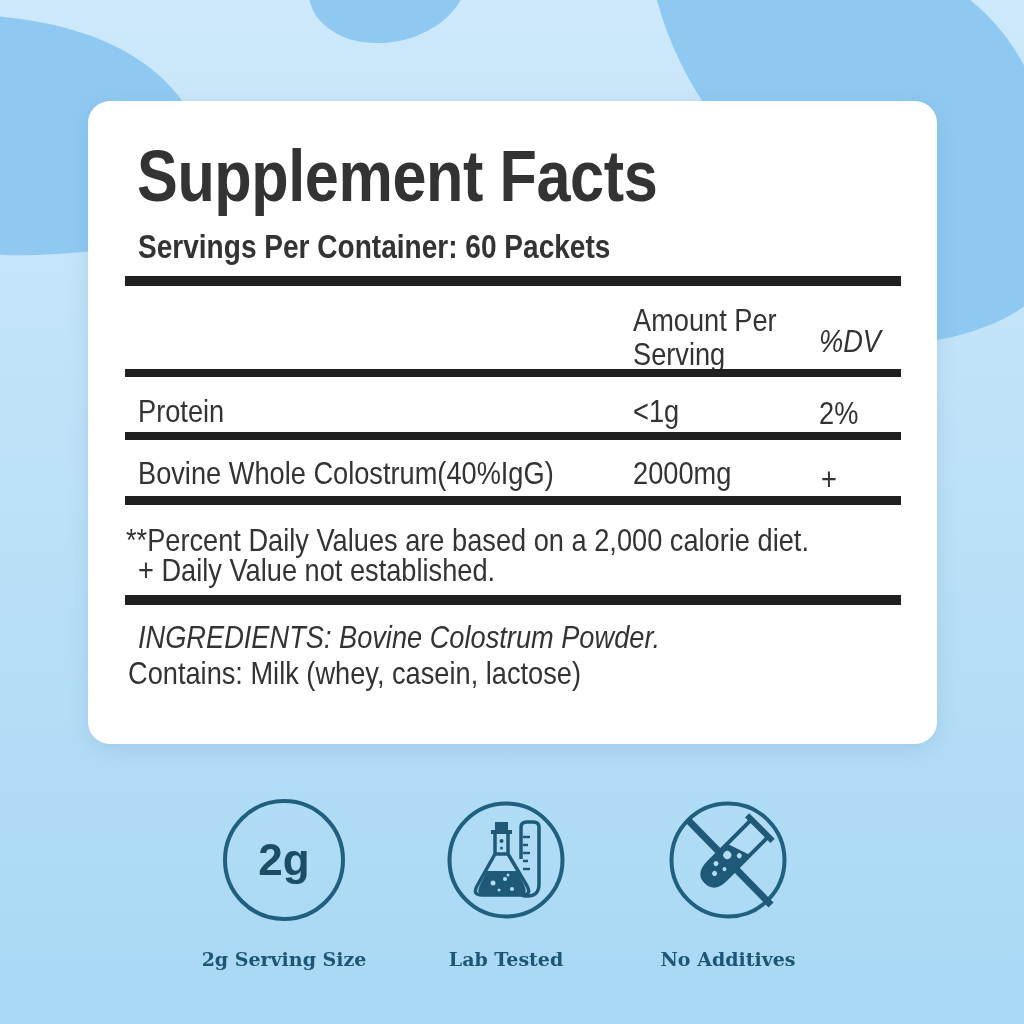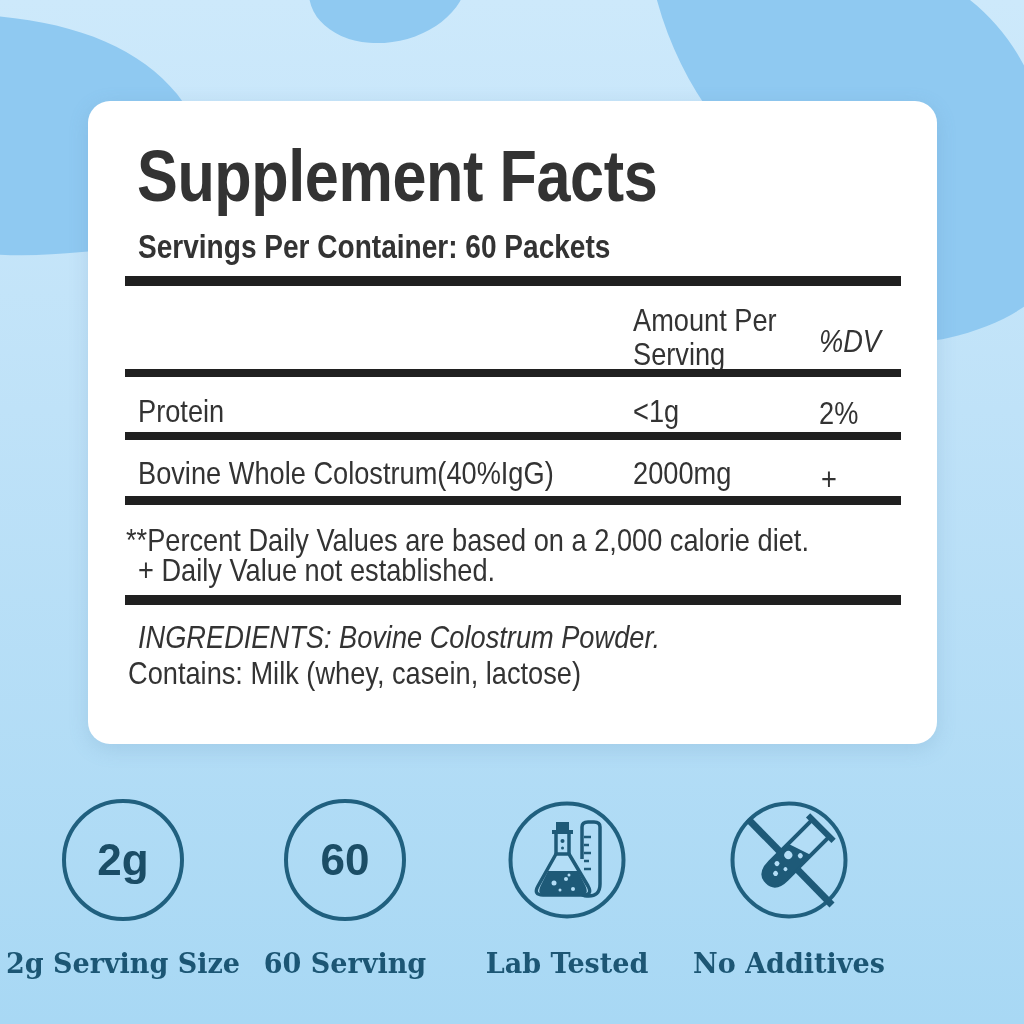--- a/index.html
+++ b/index.html
@@ -18,31 +18,31 @@
   .cond{display:inline-block;transform:scaleX(0.85);transform-origin:0 0;white-space:nowrap;}
   .condwrap{display:inline-block;transform:scaleX(0.85);transform-origin:0 0;}
   .title{left:49px;top:34px;font-size:72px;font-weight:bold;color:#333;letter-spacing:-0.5px;}
   .subline{font-size:33px;font-weight:bold;color:#2b2b2b;}
   .bar{position:absolute;left:37px;width:776px;background:#202020;}
   .tbl{font-size:32px;color:#3a3a3a;}
   .hdr-amount{left:545px;top:203px;width:220px;line-height:1.05;}
   .note{font-size:32px;color:#2f2f2f;}
   .badges{
     position:absolute;left:0;top:799px;width:992px;z-index:1;
-    display:flex;gap:16px;padding-left:20px;box-sizing:border-box;
+    display:flex;justify-content:center;gap:16px;padding-left:20px;box-sizing:border-box;
   }
   .badge{width:206px;display:flex;flex-direction:column;align-items:center;}
   .badge-circle{
     width:114px;height:114px;border:4px solid #20607f;border-radius:50%;
     display:flex;align-items:center;justify-content:center;
     font-size:44px;font-weight:bold;color:#1b4d66;
   }
   .badge-label{
     margin-top:27px;font-family:"DejaVu Serif","Liberation Serif",serif;
-    font-weight:bold;font-size:27px;color:#1c5674;text-align:center;white-space:nowrap;
+    font-weight:bold;font-size:19px;color:#1c5674;text-align:center;white-space:nowrap;
   }
 </style>
 </head>
 <body>
 
 <svg class="bg-blobs" width="1024" height="1024" viewBox="0 0 1024 1024">
   <path fill="#8fc9f1" d="M -20,15 C 70,20 138,46 177,94 C 197,119 200,150 190,180 C 175,226 130,250 82,252 C 48,255 15,257 -20,253 Z"></path>
   <ellipse fill="#8fc9f1" cx="388" cy="-16" rx="80" ry="58" transform="rotate(-12 388 -16)"></ellipse>
   <path fill="#8fc9f1" d="M 652,-20 C 664,35 686,80 714,118 C 748,175 795,265 852,312 C 882,336 915,346 948,338 C 990,328 1022,312 1042,292 L 1045,135 C 1038,72 1002,18 950,-14 Z"></path>
 </svg>
@@ -81,26 +81,20 @@
 
 <div class="badges">
 
   <div class="badge">
     <div class="badge-circle">
         <span>2g</span>
       </div>
     <div class="badge-label">2g Serving Size</div>
   </div>
 
-  <div class="badge">
-    <div class="badge-circle">
-        <span>60</span>
-      </div>
-    <div class="badge-label">60 Serving</div>
-  </div>
 
   <div class="badge">
     <svg width="122" height="122" viewBox="0 0 122 122">
       <circle cx="61" cy="61" r="56.5" fill="none" stroke="#20607f" stroke-width="4"></circle>
 
       <path d="M76,28 Q76,23 82,23 L88,23 Q94,23 94,28 L94,85 Q94,98 81,97 Q72,96 73,88" fill="none" stroke="#1e5a78" stroke-width="3.5"></path>
       <line x1="76" y1="28" x2="76" y2="60" stroke="#1e5a78" stroke-width="3.5"></line>
       <line x1="78" y1="38" x2="85" y2="38" stroke="#1e5a78" stroke-width="2.5"></line>
       <line x1="78" y1="46" x2="83" y2="46" stroke="#1e5a78" stroke-width="2.5"></line>
       <line x1="78" y1="54" x2="85" y2="54" stroke="#1e5a78" stroke-width="2.5"></line>

